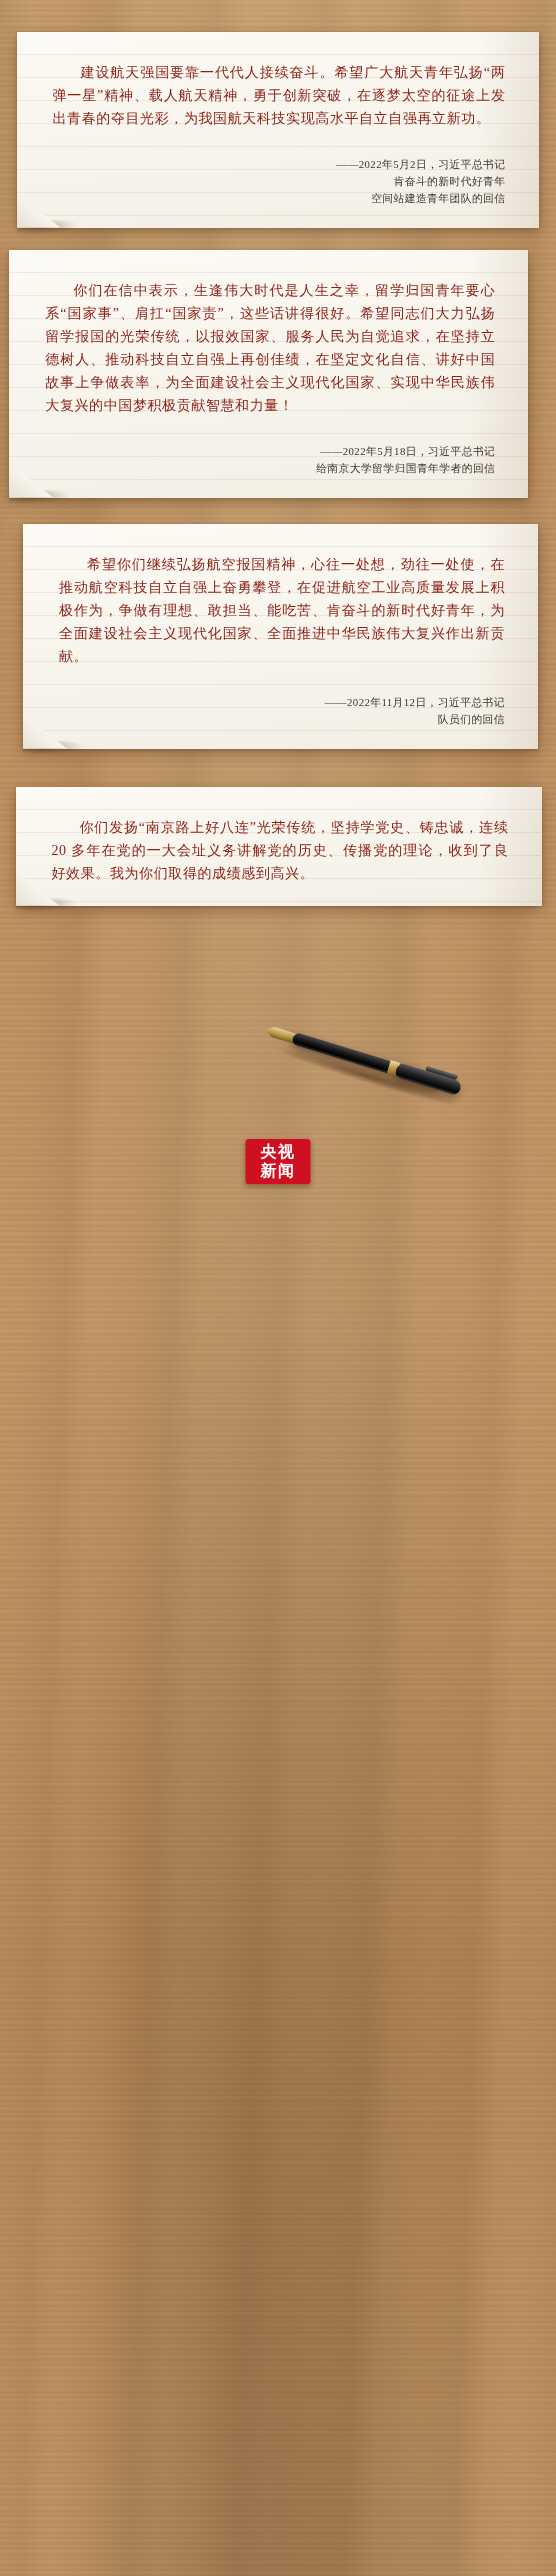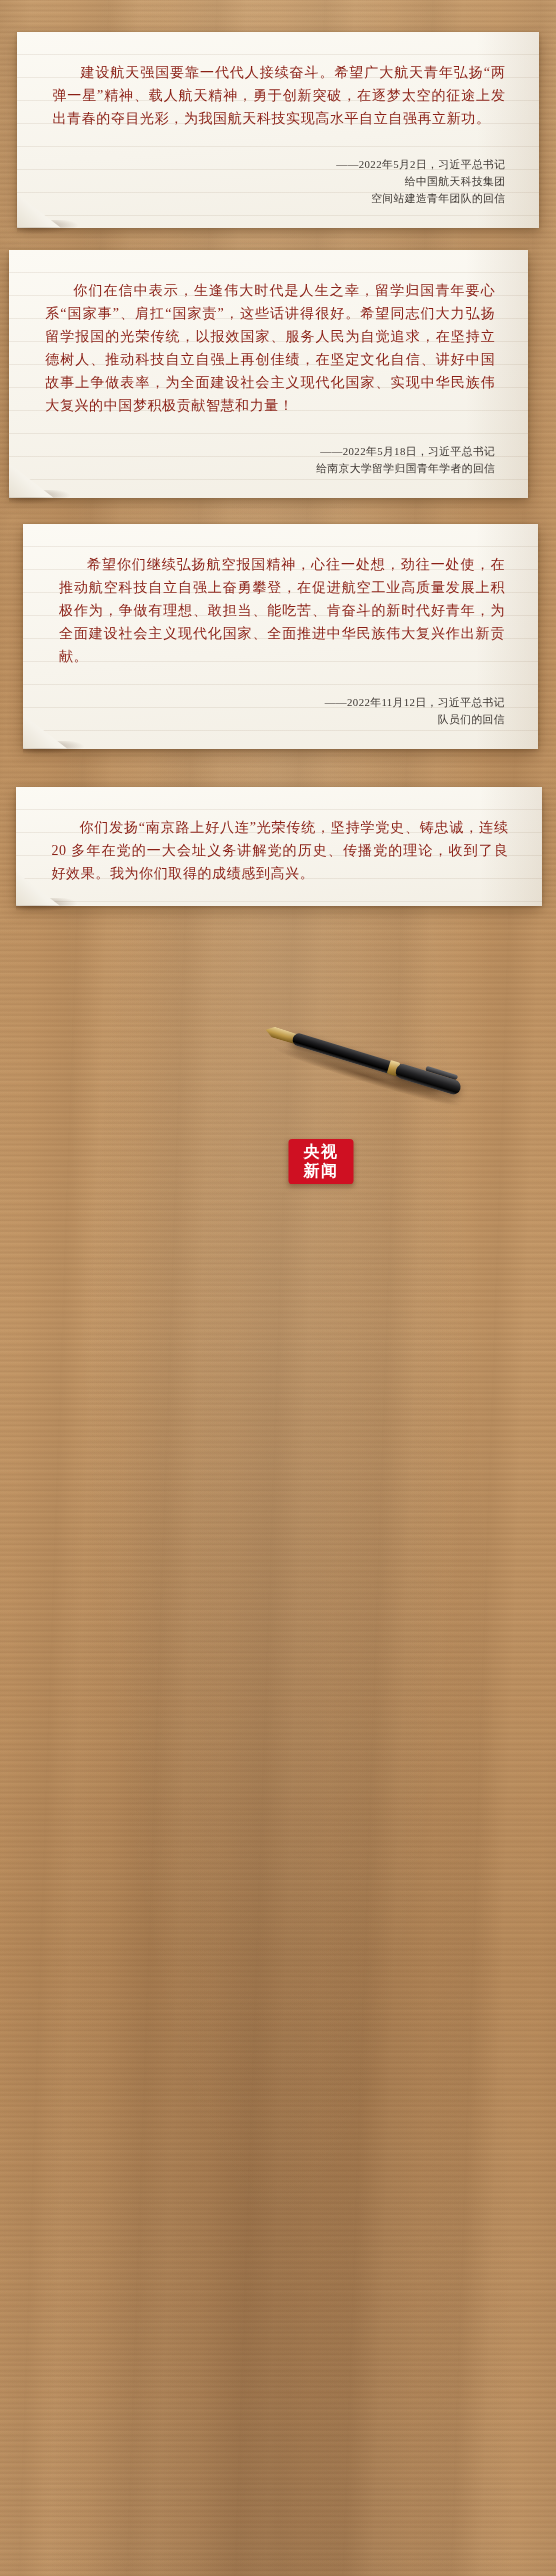--- a/index.html
+++ b/index.html
@@ -209,21 +209,20 @@
     width: 65px;
     height: 45px;
     background: #cf1022;
     border-radius: 3.6px;
     box-shadow: 0 2.1px 5.2px rgba(60, 25, 5, 0.35);
     display: flex;
     flex-direction: column;
     align-items: center;
     justify-content: center;
     z-index: 7;
-    margin-left: 43px;
   }
   .logo span {
     color: #ffffff;
     font-size: 16px;
     line-height: 18.5px;
     letter-spacing: 1.5px;
     font-family: "Liberation Sans", "DejaVu Sans", sans-serif;
     font-weight: bold;
   }
 </style>
@@ -232,21 +231,21 @@
 
 <div class="desk"></div>
 
 <div class="card" id="card1" style="left: 16.5px; width: 522px; height: auto; top: 32px;">
   <div class="paperlines"></div>
   <div class="fold"></div>
   <div class="card-inner">
     <p class="body-text">建设航天强国要靠一代代人接续奋斗。希望广大航天青年弘扬“两弹一星”精神、载人航天精神，勇于创新突破，在逐梦太空的征途上发出青春的夺目光彩，为我国航天科技实现高水平自立自强再立新功。</p>
     <div class="attribution">
       <span class="line">——2022年5月2日，习近平总书记</span>
-      <span class="line">给中国航天科技集团</span>
+      <span class="line">肯奋斗的新时代好青年</span>
       <span class="line">空间站建造青年团队的回信</span>
     </div>
   </div>
   <div class="curl-shadow"></div>
   <div class="curl"></div>
 </div>
 
 <div class="card" id="card2" style="left: 9.3px; width: 519px; height: auto; top: 250px;">
   <div class="paperlines"></div>
   <div class="fold"></div>

